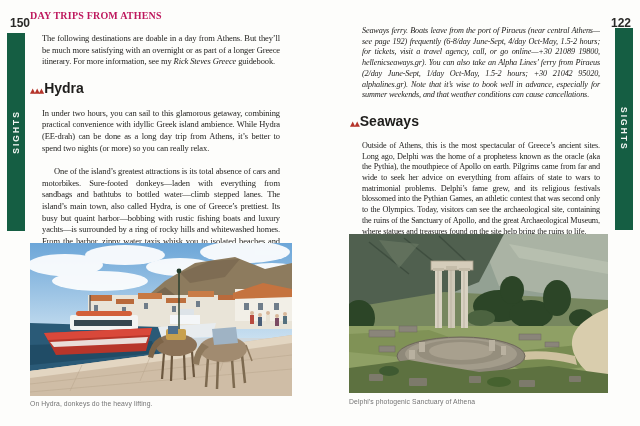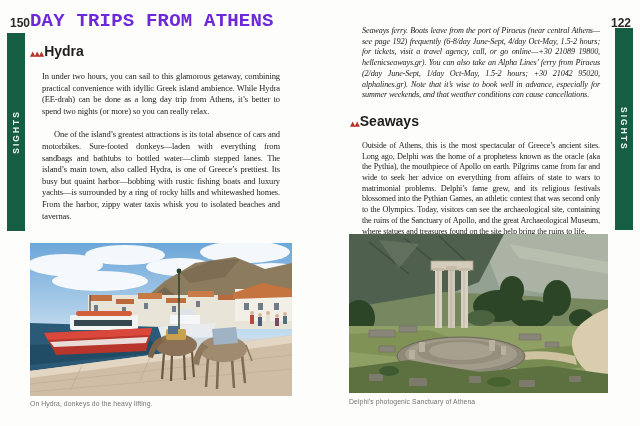--- a/index.html
+++ b/index.html
@@ -24,22 +24,22 @@
   }
   .tab.left-tab{left:7px;top:33px;height:198px;}
   .tab.left-tab span{writing-mode:vertical-rl;transform:rotate(180deg);}
   .tab.right-tab{right:7px;top:28px;height:202px;}
   .tab.right-tab span{writing-mode:vertical-rl;}
   .col{position:absolute;width:262px;}
   .left-col{left:30px;top:10px;}
   .right-col{left:350px;top:14px;}
   h1.page-heading{
     margin:0 0 11px 0;
-    font-family:Liberation Mono, monospace;
-    font-size:19px;font-weight:bold;color:#6d28d9;letter-spacing:0.2px;
+    font-family:Liberation Serif, serif;
+    font-size:10px;font-weight:bold;color:#be185d;letter-spacing:0.2px;
   }
   .body-text{
     margin:12px;font-size:8.5px;line-height:11.6px;letter-spacing:-0.12px;
     text-align:justify;
   }
   .right-col .body-text{font-size:8.2px;line-height:10.7px;letter-spacing:-0.15px;}
   .body-text.indent{text-indent:12px;}
   .body-text.italic{font-style:italic;}
   .section-head{
     margin:6px 0 1px 0;display:flex;align-items:baseline;
@@ -86,20 +86,21 @@
   <div class="tab left-tab">
     <span>SIGHTS</span>
   </div>
   <div class="tab right-tab">
     <span>SIGHTS</span>
   </div>
 
   <div class="col left-col">
     <h1 class="page-heading">DAY TRIPS FROM ATHENS</h1>
 
+    <p class="body-text"><span>The following destinations are doable in a day from Athens. But they’ll be much more satisfying with an overnight or as part of a longer Greece itinerary. For more information, see my </span><i>Rick Steves Greece</i><span> guidebook.</span></p>
 
     <div class="section-head">
       <span class="tri">▲▲▲</span>
       <span class="sect-title">Hydra</span>
     </div>
 
     <p class="body-text">In under two hours, you can sail to this glamorous getaway, combining practical convenience with idyllic Greek island ambience. While Hydra (EE-drah) can be done as a long day trip from Athens, it’s better to spend two nights (or more) so you can really relax.</p>
     <p class="body-text indent">One of the island’s greatest attractions is its total absence of cars and motorbikes. Sure-footed donkeys—laden with everything from sandbags and bathtubs to bottled water—climb stepped lanes. The island’s main town, also called Hydra, is one of Greece’s prettiest. Its busy but quaint harbor—bobbing with rustic fishing boats and luxury yachts—is surrounded by a ring of rocky hills and whitewashed homes. From the harbor, zippy water taxis whisk you to isolated beaches and tavernas.</p>
 
   </div>

